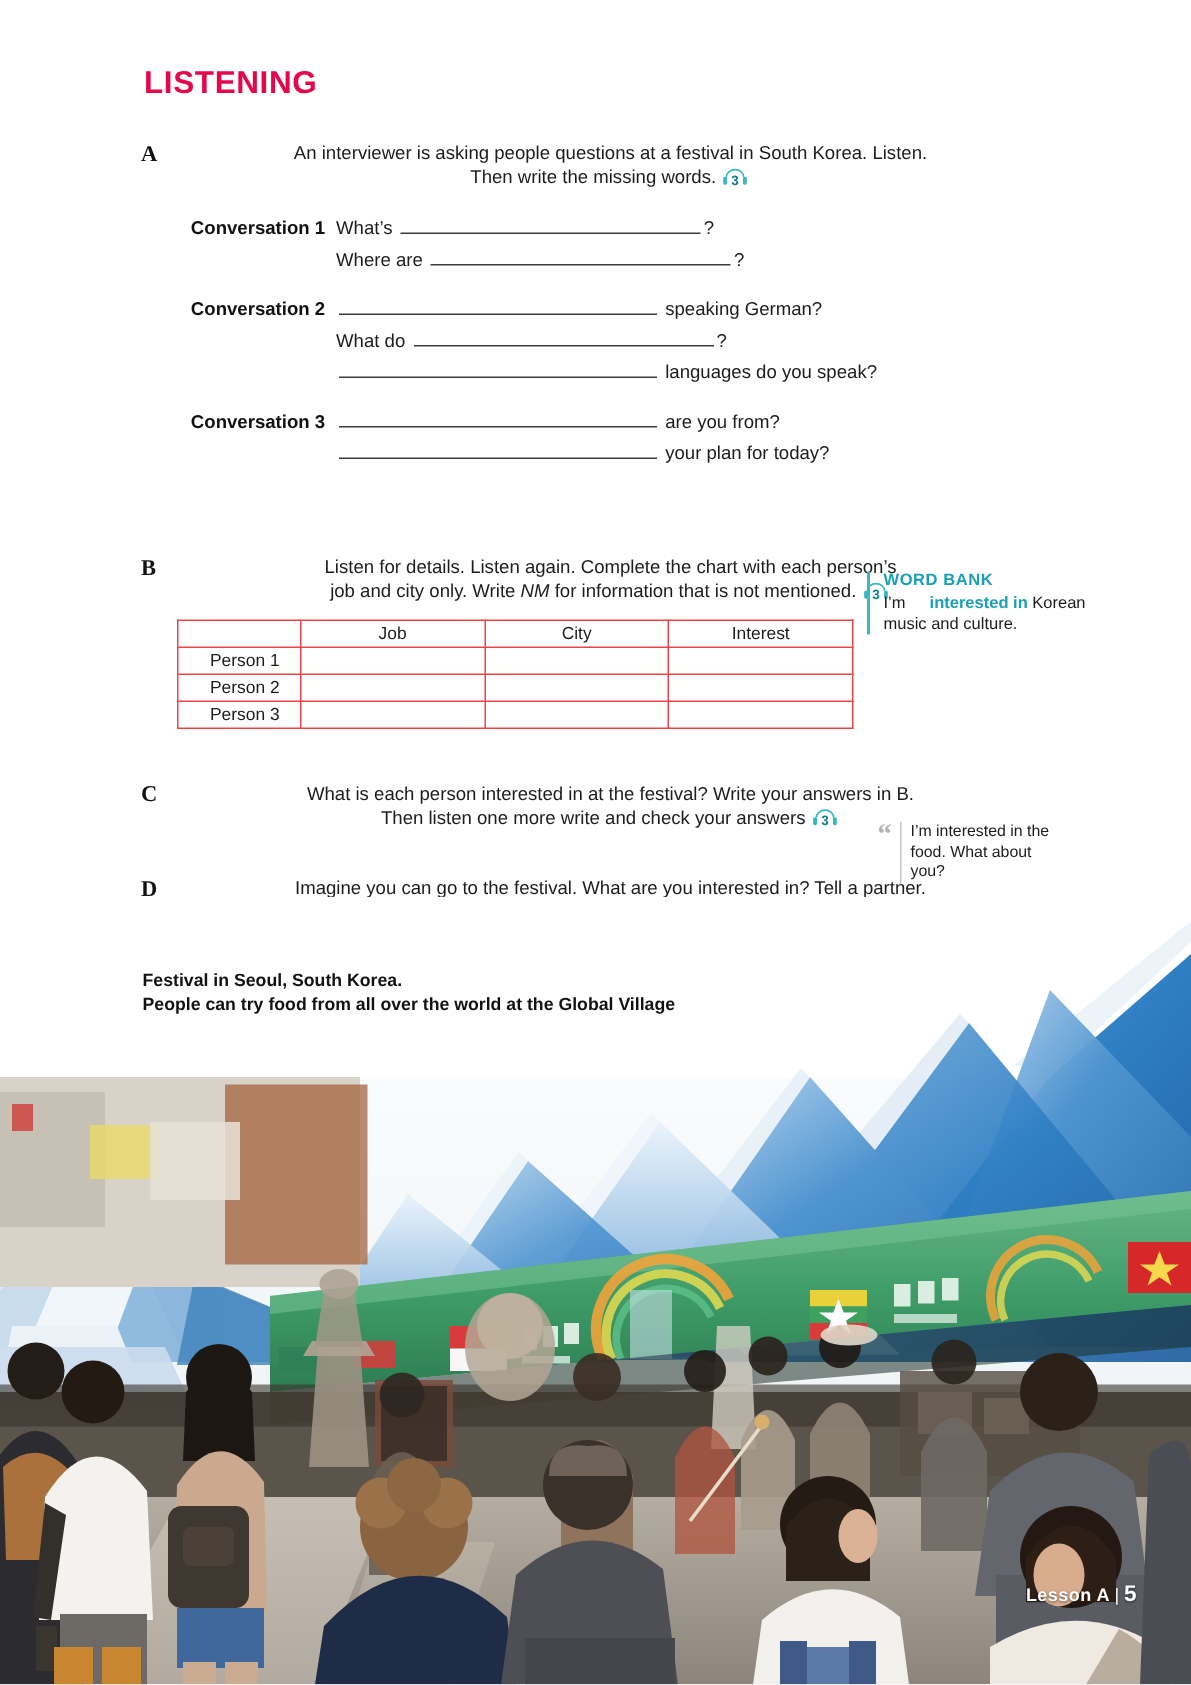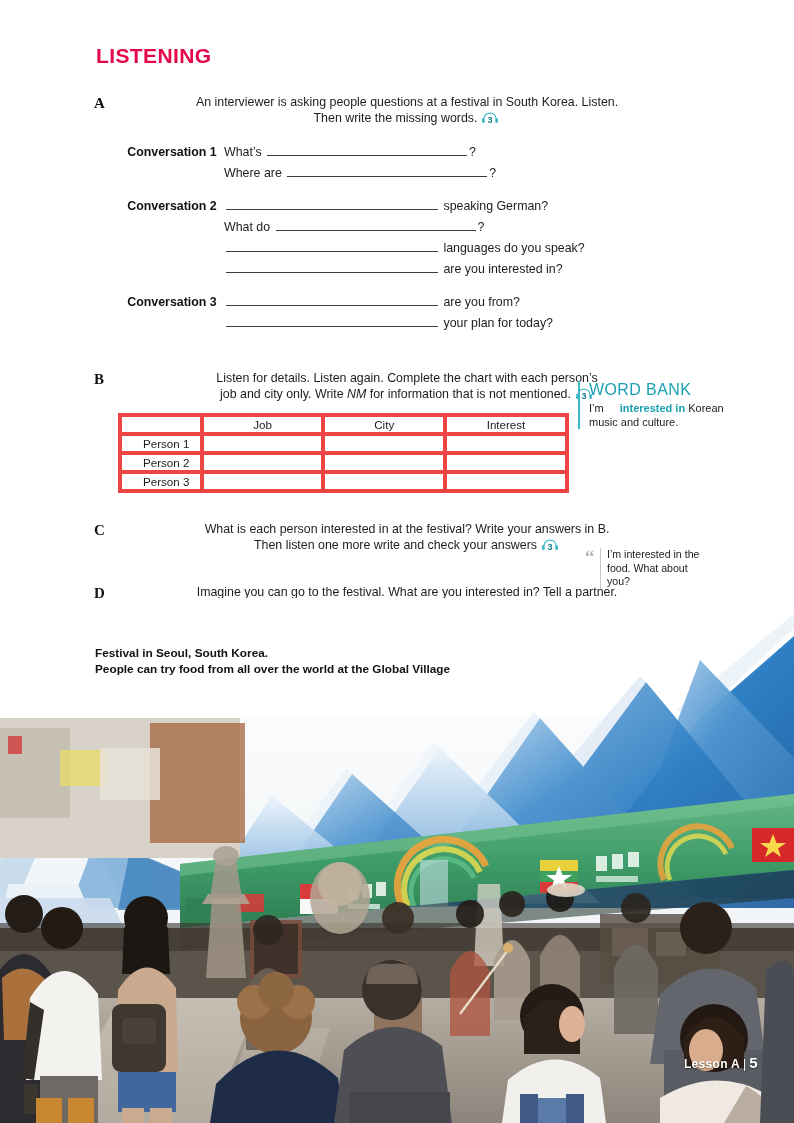--- a/index.html
+++ b/index.html
@@ -54,35 +54,35 @@
   }
   .conv-post { white-space:pre; }
 
   
   .chart-table {
     position:absolute; left:118px; top:413px;
     width:451px; border-collapse:collapse;
     font-size:11.6px; color:#1c1c1c;
   }
   .chart-table td, .chart-table th {
-    border:4px solid #ef4444;
+    border:1px solid #ef4444;
     height:18px; padding:1px 6px; font-weight:normal;
   }
   .chart-table th { text-align:center; font-weight:normal; }
   .chart-table td.rowhead { text-align:left; width:82px;padding-left:21px; }
   .chart-table col.c1 { width:82px; }
   .chart-table col.cx { width:123px; }
 
   
   .wordbank {
     position:absolute; left:578px; top:381px; width:160px;
     border-left:2px solid #3bb7c4; padding-left:9px;
   }
   .wb-title {
-    color:#1aa0b0; font-weight:normal; font-size:16px;
+    color:#1aa0b0; font-weight:bold; font-size:11px;
     letter-spacing:.4px; margin-bottom:2px;
   }
   .wb-text { font-size:11px; line-height:14px; color:#1c1c1c; }
   .wb-text .hl { color:#1aa0b0; font-weight:bold;padding-left:13px; }
 
   
   .quote-box {
     position:absolute; left:585px; top:548px; width:120px;
     display:flex; align-items:flex-start;
   }
@@ -150,24 +150,20 @@
               <div class="conv-label">Conversation 2</div>
               <div><span class="conv-pre"></span><span class="blank" style="width: 212px;"></span><span class="conv-post"> speaking German?</span></div>
             </div>
             <div class="conv-row">
               <div class="conv-label"></div>
               <div><span class="conv-pre">What do </span><span class="blank" style="width: 200px;"></span><span class="conv-post">?</span></div>
             </div>
             <div class="conv-row">
               <div class="conv-label"></div>
               <div><span class="conv-pre"></span><span class="blank" style="width: 212px;"></span><span class="conv-post"> languages do you speak?</span></div>
-            </div>
-            <div class="conv-row">
-              <div class="conv-label"></div>
-              <div><span class="conv-pre"></span><span class="blank" style="width: 212px;"></span><span class="conv-post"> are you interested in?</span></div>
             </div>
           </div>
           <div style="margin-top: 12px;">
             <div class="conv-row">
               <div class="conv-label">Conversation 3</div>
               <div><span class="conv-pre"></span><span class="blank" style="width: 212px;"></span><span class="conv-post"> are you from?</span></div>
             </div>
             <div class="conv-row">
               <div class="conv-label"></div>
               <div><span class="conv-pre"></span><span class="blank" style="width: 212px;"></span><span class="conv-post"> your plan for today?</span></div>

